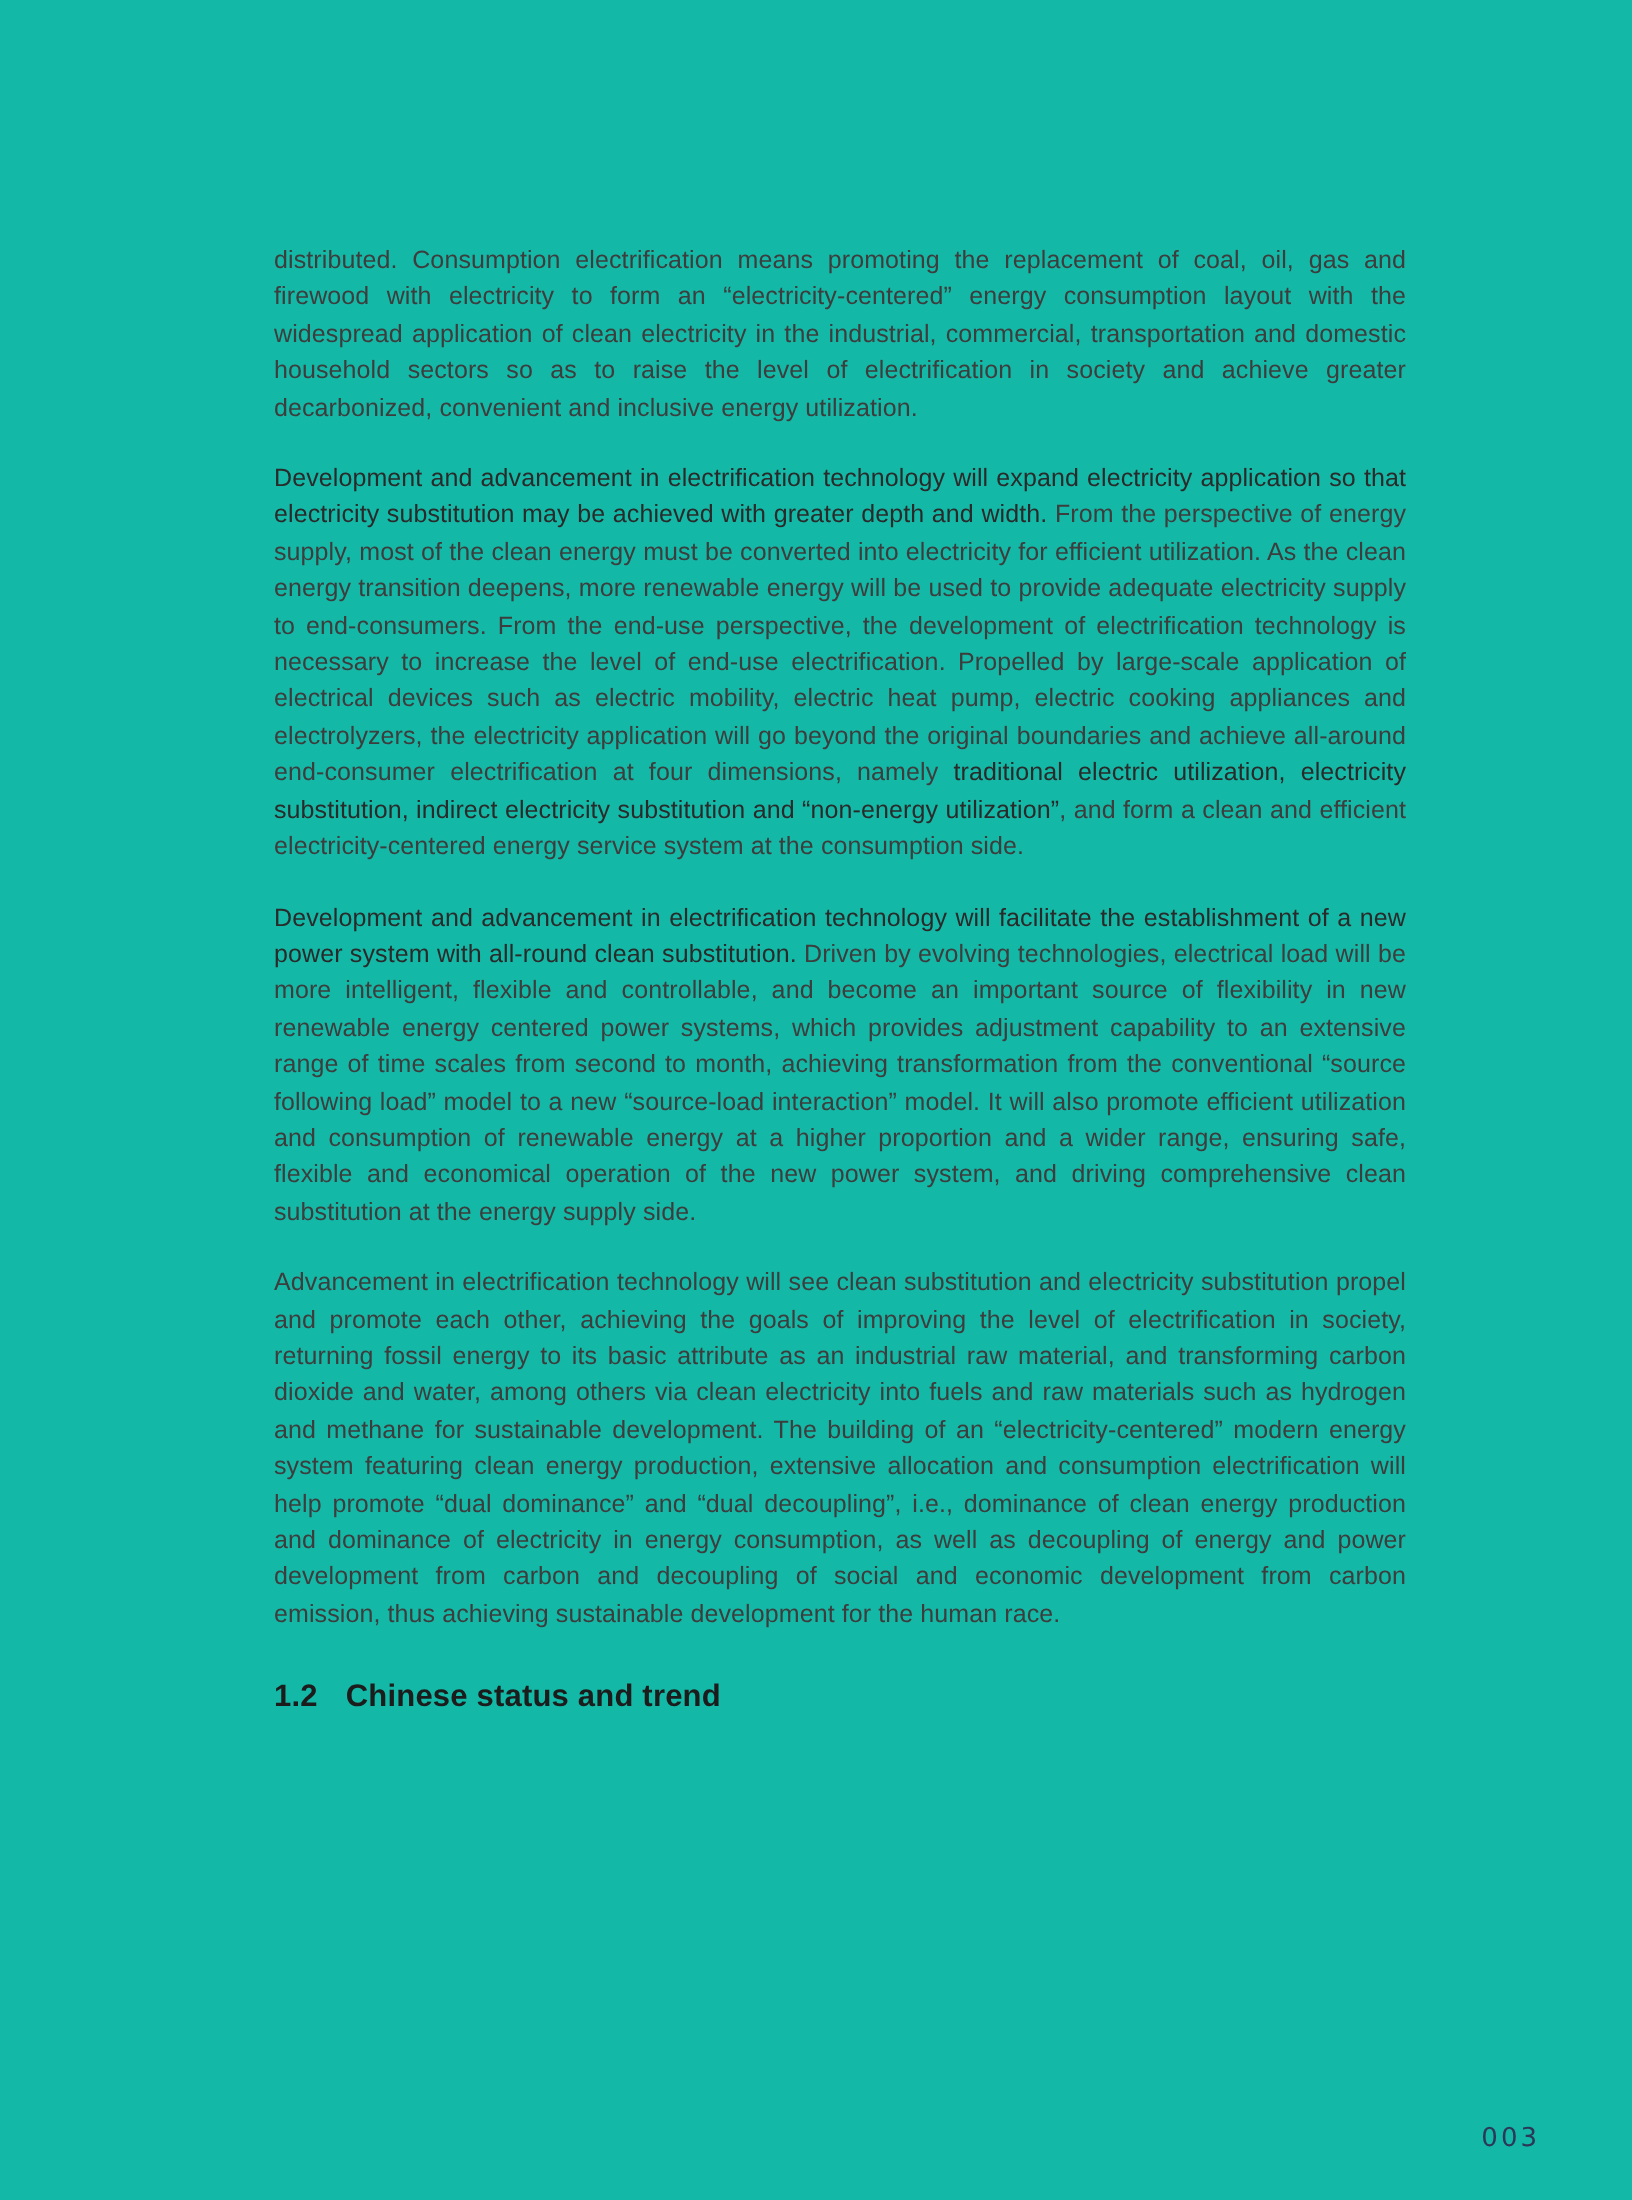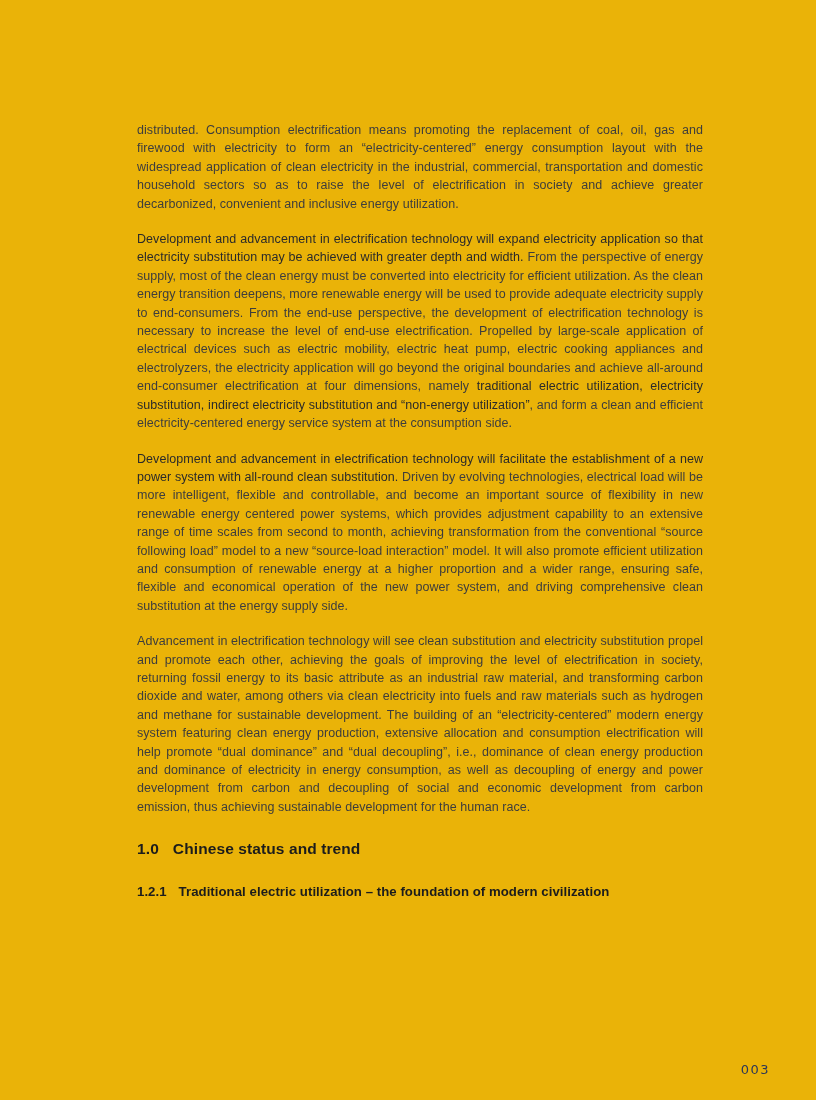--- a/index.html
+++ b/index.html
@@ -11,21 +11,21 @@
     width: 816px;
     height: 1100px;
     position: relative;
     font-family: "Liberation Sans", sans-serif;
     overflow: hidden;
   }
   .page {
     position: absolute;
     left: 0; top: 0;
     width: 816px; height: 1100px;
-    background: #eab308;
+    background: #14b8a6;
   }
   .content {
     position: absolute;
     left: 137px;
     top: 121px;
     width: 566px;
   }
   .para {
     margin: 0 0 17px 0;
     font-size: 12.5px;
@@ -67,17 +67,16 @@
 </style>
 </head>
 <body>
 
 <div class="page">
   <div class="content" id="doc-blocks">
       <p class="para"><span class="seg">distributed. Consumption electrification means promoting the replacement of coal, oil, gas and firewood with electricity to form an “electricity-centered” energy consumption layout with the widespread application of clean electricity in the industrial, commercial, transportation and domestic household sectors so as to raise the level of electrification in society and achieve greater decarbonized, convenient and inclusive energy utilization.</span></p>
       <p class="para"><span class="seg bold">Development and advancement in electrification technology will expand electricity application so that electricity substitution may be achieved with greater depth and width.</span><span class="seg"> From the perspective of energy supply, most of the clean energy must be converted into electricity for efficient utilization. As the clean energy transition deepens, more renewable energy will be used to provide adequate electricity supply to end-consumers. From the end-use perspective, the development of electrification technology is necessary to increase the level of end-use electrification. Propelled by large-scale application of electrical devices such as electric mobility, electric heat pump, electric cooking appliances and electrolyzers, the electricity application will go beyond the original boundaries and achieve all-around end-consumer electrification at four dimensions, namely </span><span class="seg bold">traditional electric utilization, electricity substitution, indirect electricity substitution and “non-energy utilization”</span><span class="seg">, and form a clean and efficient electricity-centered energy service system at the consumption side.</span></p>
       <p class="para"><span class="seg bold">Development and advancement in electrification technology will facilitate the establishment of a new power system with all-round clean substitution.</span><span class="seg"> Driven by evolving technologies, electrical load will be more intelligent, flexible and controllable, and become an important source of flexibility in new renewable energy centered power systems, which provides adjustment capability to an extensive range of time scales from second to month, achieving transformation from the conventional “source following load” model to a new “source-load interaction” model. It will also promote efficient utilization and consumption of renewable energy at a higher proportion and a wider range, ensuring safe, flexible and economical operation of the new power system, and driving comprehensive clean substitution at the energy supply side.</span></p>
       <p class="para"><span class="seg">Advancement in electrification technology will see clean substitution and electricity substitution propel and promote each other, achieving the goals of improving the level of electrification in society, returning fossil energy to its basic attribute as an industrial raw material, and transforming carbon dioxide and water, among others via clean electricity into fuels and raw materials such as hydrogen and methane for sustainable development. The building of an “electricity-centered” modern energy system featuring clean energy production, extensive allocation and consumption electrification will help promote “dual dominance” and “dual decoupling”, i.e., dominance of clean energy production and dominance of electricity in energy consumption, as well as decoupling of energy and power development from carbon and decoupling of social and economic development from carbon emission, thus achieving sustainable development for the human race.</span></p>
-      <h2 class="heading1"><span class="hnum">1.0</span><span class="htitle">Chinese status and trend</span></h2>
-      <h3 class="heading2"><span class="hnum">1.2.1</span><span class="htitle">Traditional electric utilization – the foundation of modern civilization</span></h3>
+      <h2 class="heading1"><span class="hnum">1.2</span><span class="htitle">Chinese status and trend</span></h2>
     </div>
   <div class="page-number">003</div>
 </div>
 
 </body></html>

